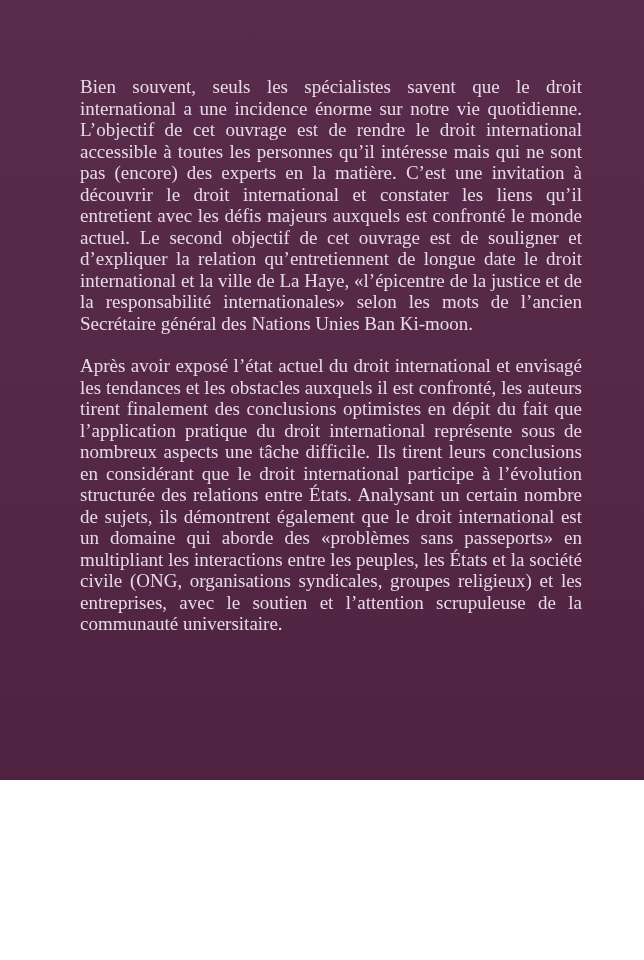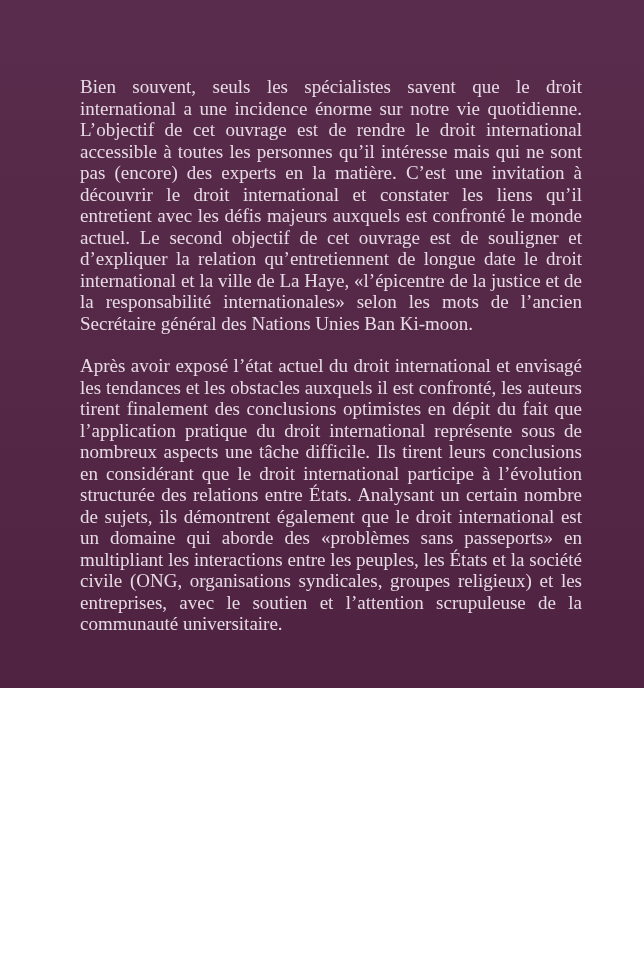--- a/index.html
+++ b/index.html
@@ -13,21 +13,21 @@
   }
   * { box-sizing: border-box; }
   html, body { margin: 0; padding: 0; }
   body {
     width: 644px; height: 960px;
     font-family: "Liberation Serif", serif;
     overflow: hidden;
   }
   .cover {
     position: relative;
-    width: 644px; height: 688px;
+    width: 644px; height: 780px;
     background: linear-gradient(180deg,
       var(--background-top) 0%,
       var(--background-mid) 55%,
       var(--background-bottom) 100%);
     overflow: hidden;
   }
   .blurb {
     position: absolute;
     left: 80px; top: 76px; width: 502px;
     color: var(--text);

